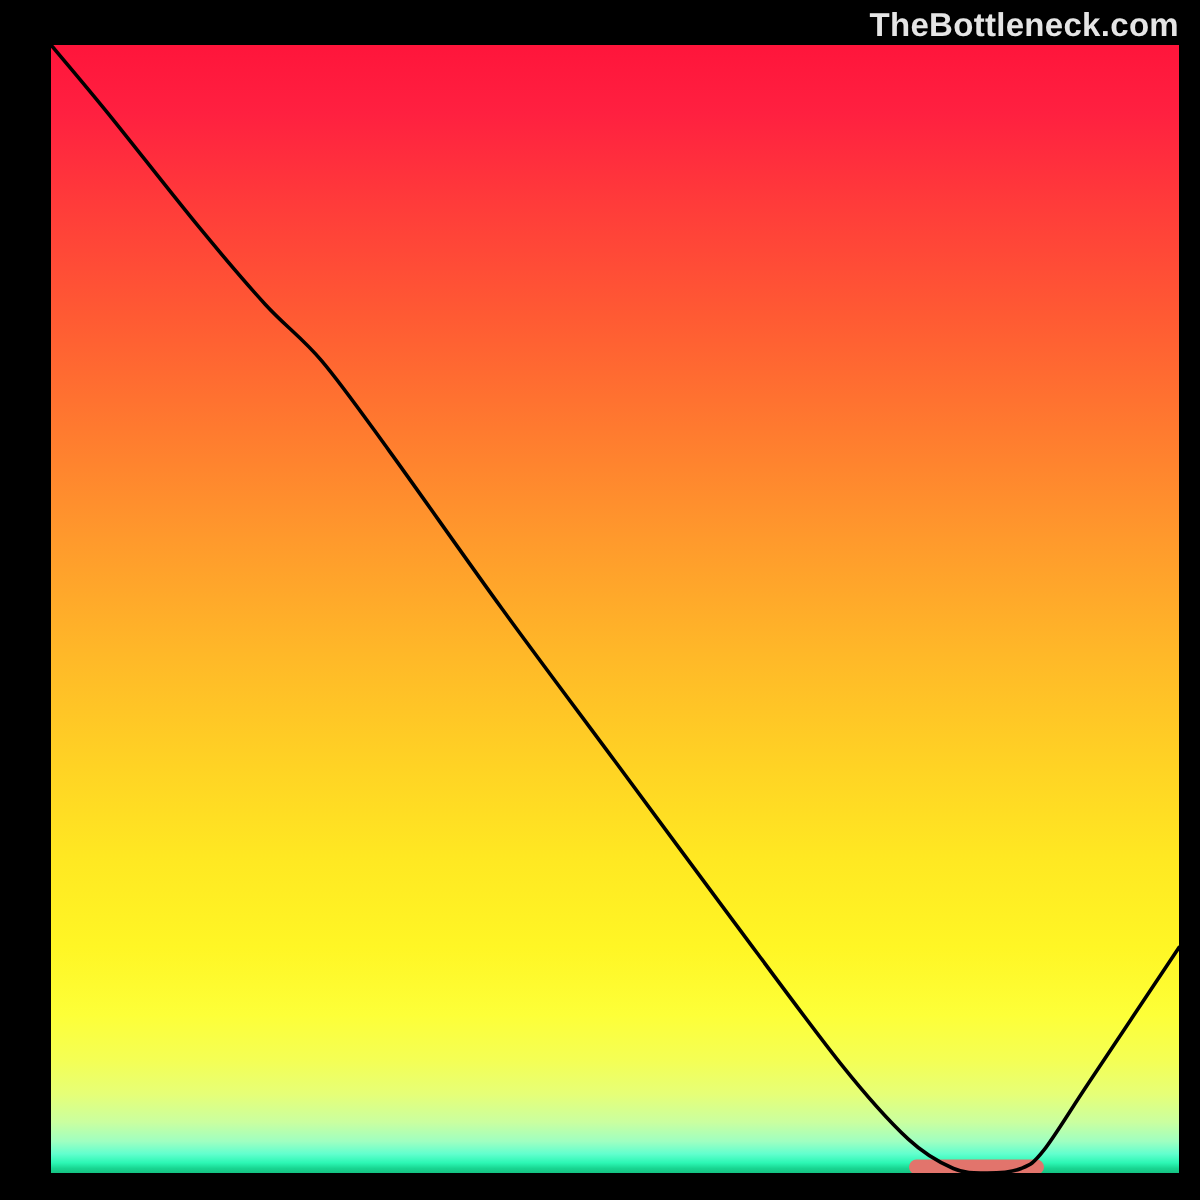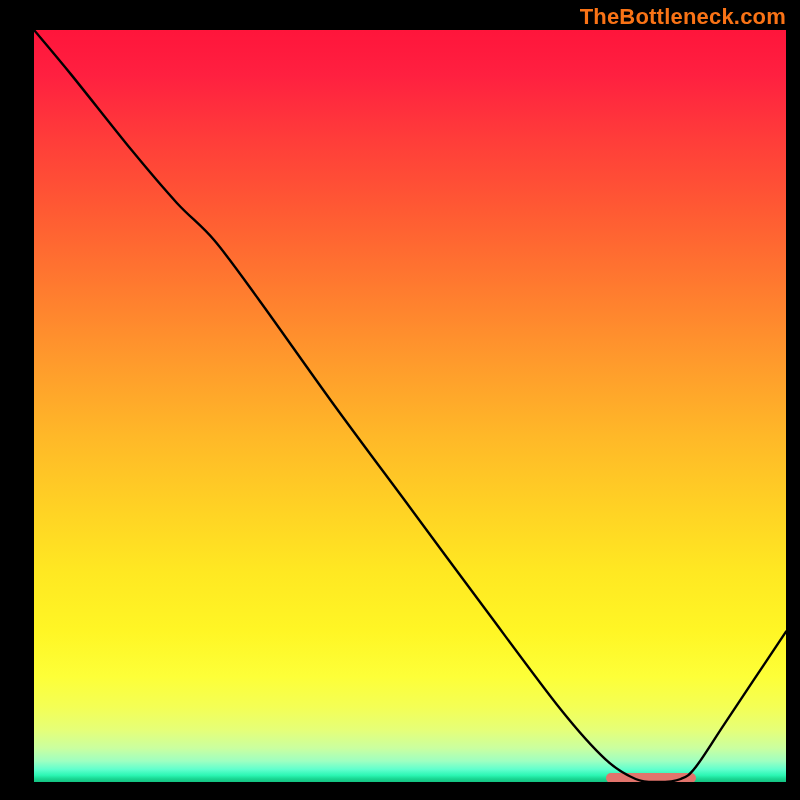--- a/index.html
+++ b/index.html
@@ -13,21 +13,21 @@
   .outer {
     position: relative;
     width: 800px;
     height: 800px;
     background: #000;
   }
   .watermark {
     position: absolute;
     top: 4px;
     right: 14px;
-    color: #f97316;
+    color: #e5e5e5;
     font-family: Arial, Helvetica, sans-serif;
     font-size: 22px;
     font-weight: 600;
     letter-spacing: 0.2px;
     z-index: 10;
   }
   .plot {
     position: absolute;
     left: 34px;
     top: 30px;

